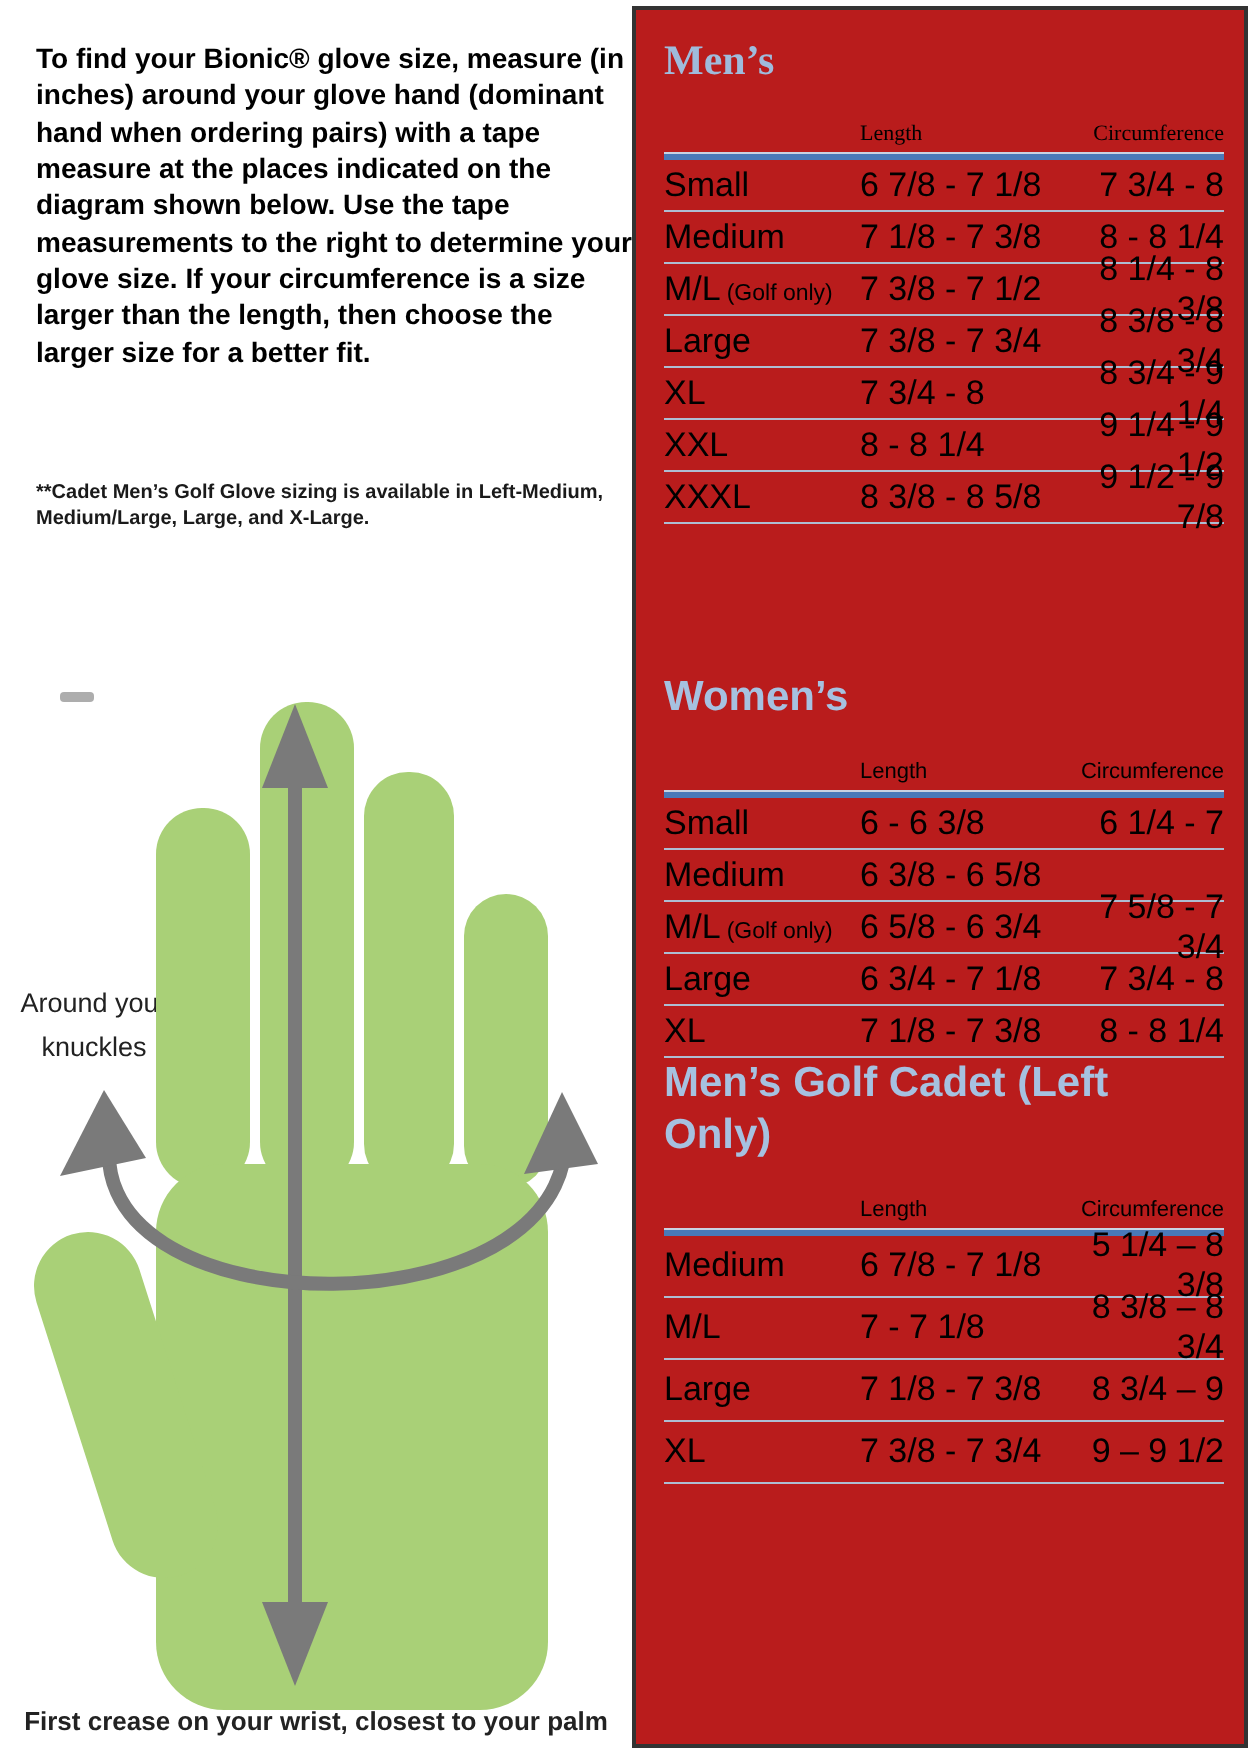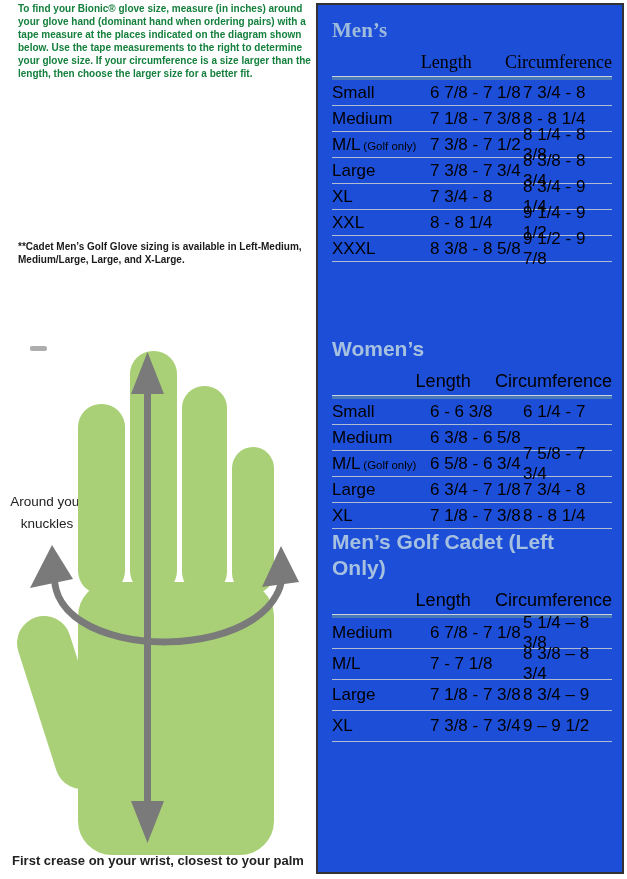--- a/index.html
+++ b/index.html
@@ -4,53 +4,53 @@
 <style>
   * { box-sizing: border-box; }
   html,body { margin:0; padding:0; background:#ffffff; }
   .canvas {
     position:relative; width:627px; height:879px; background:#fff;
     font-family:"Liberation Sans", sans-serif; color:#111; overflow:hidden;
   }
 
   
   .intro {
-    position:absolute; left:18px; top:2px; width:299px; margin:0;
-    font-weight:bold; font-size:10px; line-height:1.31; color:#15803d;
+    position:absolute; left:18px; top:20px; width:299px; margin:0;
+    font-weight:bold; font-size:14px; line-height:1.31; color:#000000;
   }
   .note {
     position:absolute; left:18px; top:240px; width:299px; margin:0;
     font-weight:bold; font-size:10px; line-height:1.31; color:#1a1a1a;
   }
   .hand-svg { position:absolute; left:0; top:340px; width:315px; height:539px; }
   .knuckles-label {
     position:absolute; left:2px; top:491px; width:90px; text-align:center;
     font-size:13.5px; line-height:1.6; color:#222;
   }
   .wrist-label {
     position:absolute; left:0; top:853px; width:316px; text-align:center;
     font-size:13px; color:#222;font-weight:bold;
   }
 
   
   .panel {
     position:absolute; left:316px; top:3px; width:308px; height:871px;
-    border:2px solid #333333; background:#1d4ed8; padding:0 10px 0 14px;
+    border:2px solid #333333; background:#b91c1c; padding:0 10px 0 14px;
   }
   .tbl { width:100%; }
   .tbl-mens   { margin-top:12px; }
   .tbl-womens { margin-top:74px; }
   .tbl-cadet  { }
   .tbl .title {
     margin:0; font-size:21px; line-height:26px; color:#9fbbdc; font-weight:bold;
   }
   .tbl.serif .title, .tbl.serif .headrow { font-family:"Liberation Serif", serif; }
   .tbl.sans  .title { font-weight:bold; color:#a6c1e0; }
-  .headrow { display:flex; align-items:flex-end; height:30px; font-size:18px; color:#000; }
-  .c1 { width:98px; } .c2 { width:93px; } .c3 { flex:1; }
+  .headrow { display:flex; align-items:flex-end; height:30px; font-size:11px; color:#000; }
+  .c1 { width:98px; } .c2 { width:93px; } .c3 { flex:1;text-align:right; }
   .rule { height:4px; background:#4a79b8; border-top:1px solid #c9d2e2; margin-top:3px; }
   .row {
     display:flex; align-items:center; height:26px;
     border-bottom:1.5px solid #aebdd2; font-size:17px; color:#000;
   }
   .tbl-cadet .row { height:31px; }
   .size-note { font-size:11.5px; margin-left:3px; white-space:nowrap;text-align:center; }
 </style>
 </head>
 <body>

